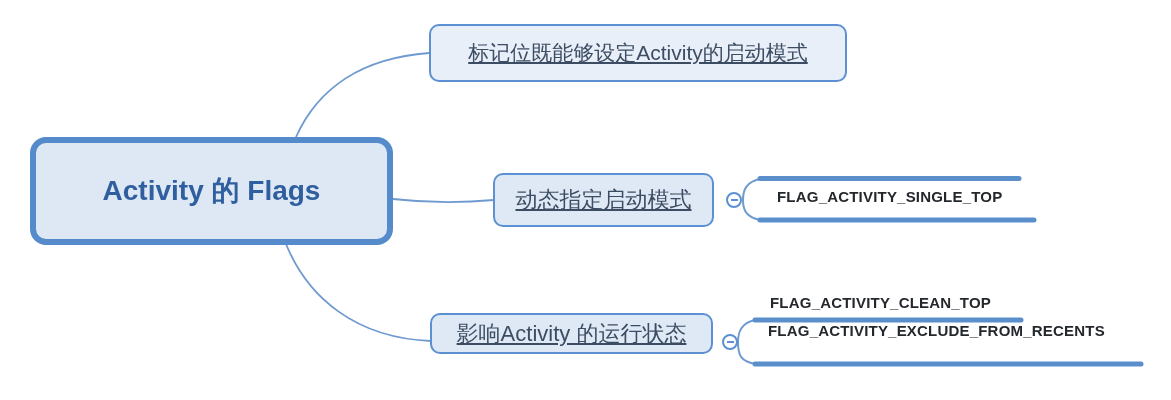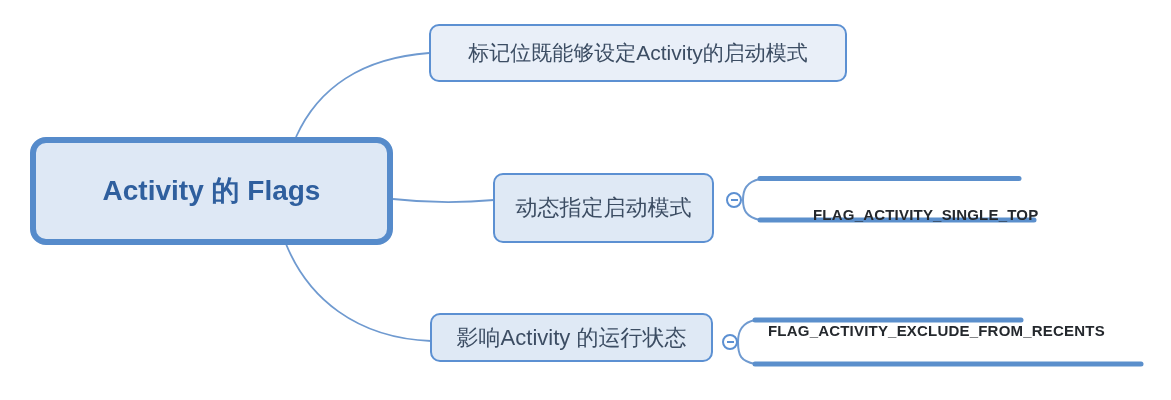--- a/index.html
+++ b/index.html
@@ -34,35 +34,36 @@
     border-radius: 16px;
     font-size: 28px;
     font-weight: bold;
     color: var(--root-text, #2f5f9e);
   }
   .branch-node {
     background: var(--branch-fill, #dfe9f5);
     border: 2.5px solid var(--branch-border, #5c90d2);
     border-radius: 10px;
     color: var(--branch-text, #3c4d63);
+    text-decoration: underline;
   }
   .branch-0 {
     left: 429px; top: 24px;
     width: 418px; height: 58px;
     font-size: 21px;
     background: #e9eff8;
   }
   .branch-1 {
     left: 493px; top: 173px;
-    width: 221px; height: 70px;
+    width: 221px; height: 54px;
     font-size: 22px;
   }
   .branch-2 {
     left: 430px; top: 313px;
-    width: 283px; height: 49px;
+    width: 283px; height: 41px;
     font-size: 22px;
   }
   .collapse-btn {
     position: absolute;
     width: 16px; height: 16px;
     box-sizing: border-box;
     background: #ffffff;
     border: 2px solid var(--branch-border, #5c90d2);
     border-radius: 50%;
     padding: 0;
@@ -82,21 +83,21 @@
     position: absolute;
     font-size: 15px;
     font-weight: bold;
     color: var(--flag-text, #24282d);
     line-height: 18px;
     white-space: nowrap;
     letter-spacing: 0.2px;
     cursor: default;
   }
   .flag-0 { left: 778px; top: 148px; }
-  .flag-1 { left: 777px; top: 206px; margin-left: 36px; }
+  .flag-1 { left: 777px; top: 188px; }
   .flag-2 { left: 770px; top: 294px; }
   .flag-3 { left: 768px; top: 322px; }
 </style>
 </head>
 <body>
 
 <div class="canvas">
 
   <svg class="links" viewBox="0 0 1171 400">
 
@@ -122,15 +123,16 @@
   <div class="node branch-node branch-2">影响Activity 的运行状态</div>
 
   <button class="collapse-btn collapse-mid">
     <span class="minus-bar"></span>
   </button>
   <button class="collapse-btn collapse-bot">
     <span class="minus-bar"></span>
   </button>
 
   <div class="flag-label flag-1">FLAG_ACTIVITY_SINGLE_TOP</div>
+  <div class="flag-label flag-2">FLAG_ACTIVITY_CLEAN_TOP</div>
   <div class="flag-label flag-3">FLAG_ACTIVITY_EXCLUDE_FROM_RECENTS</div>
 
 </div>
 
 </body></html>

